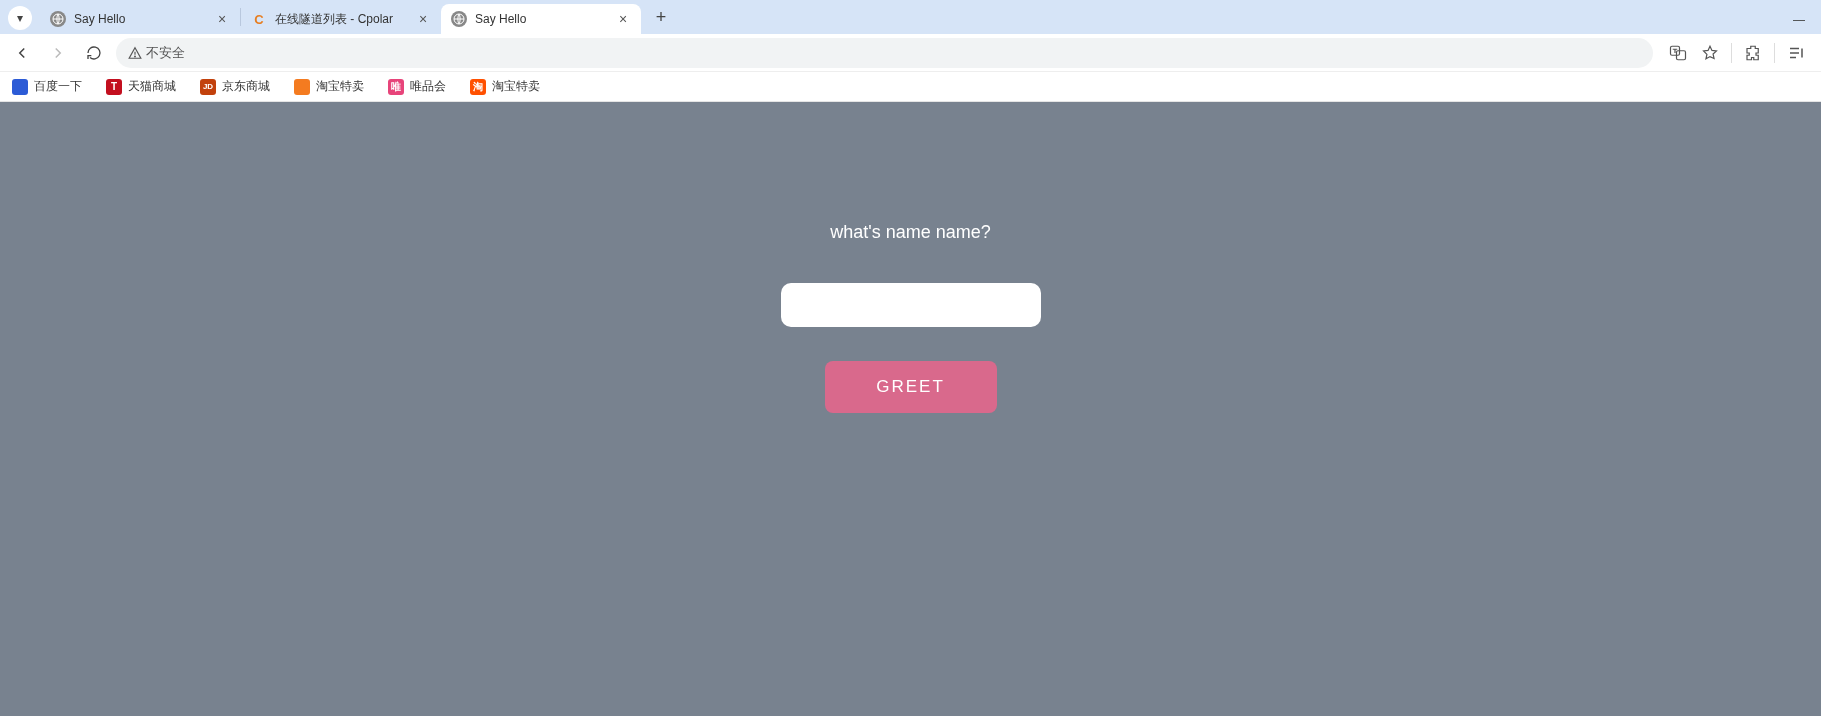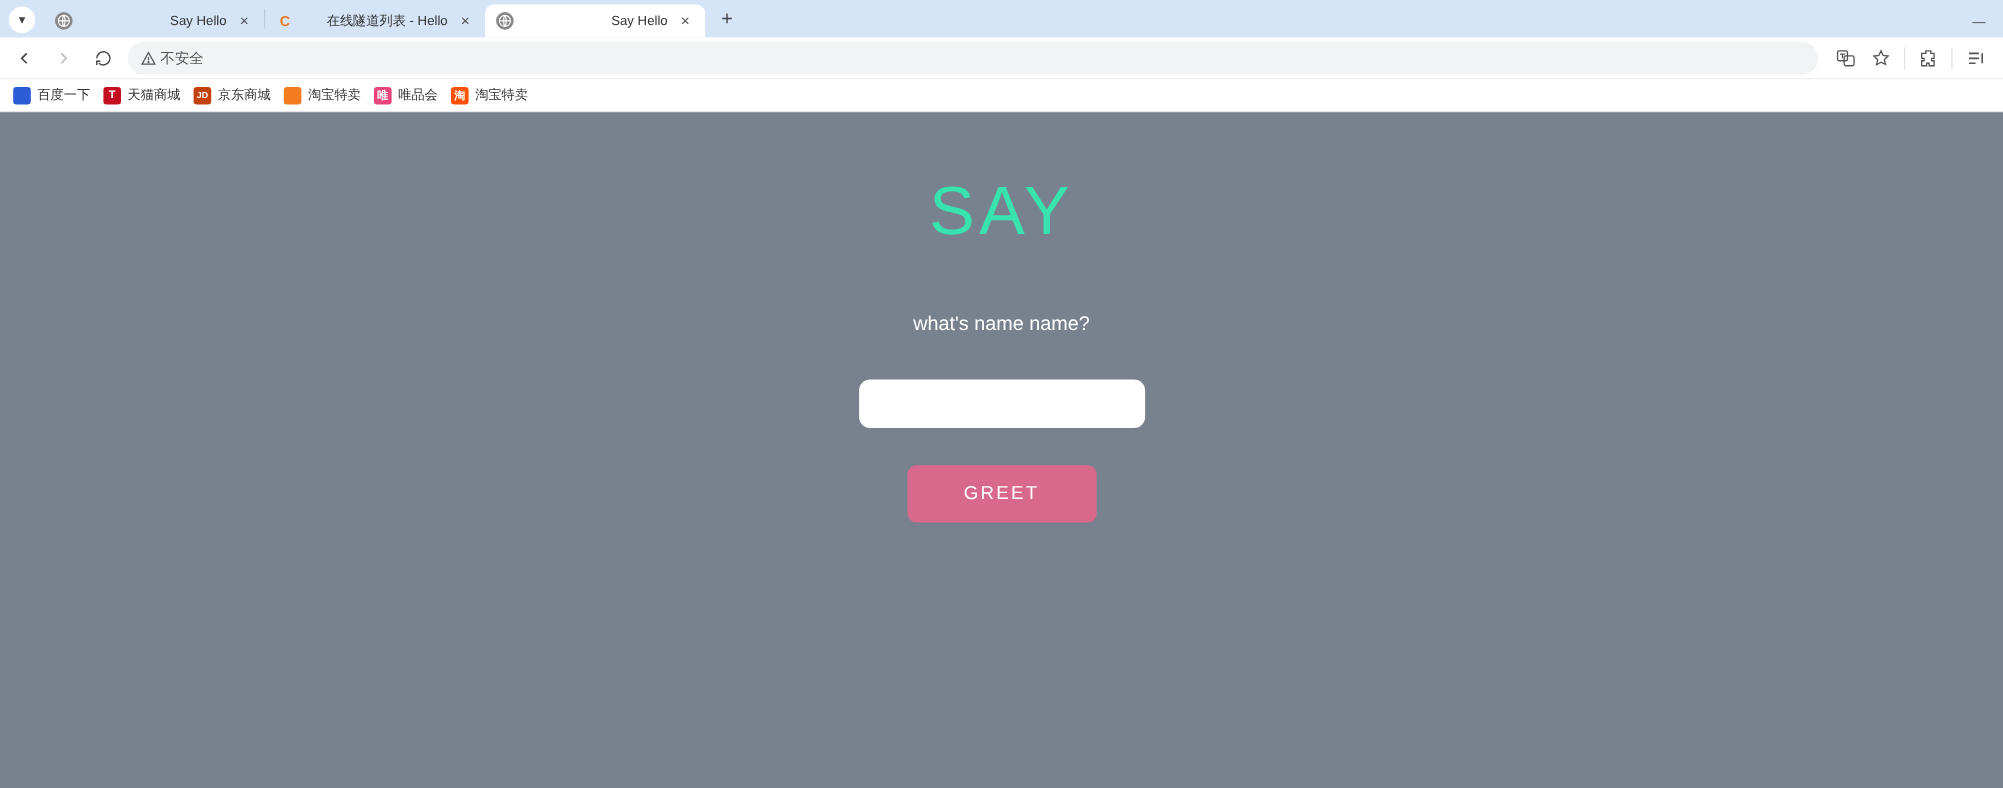--- a/index.html
+++ b/index.html
@@ -11,21 +11,20 @@
   .tab-strip .dropdown {
     width:24px; height:24px; border-radius:12px; background:#fff;
     display:flex; align-items:center; justify-content:center;
     margin:0 8px 4px 2px; cursor:pointer; font-size:12px; color:#444;
   }
   .tab {
     display:flex; align-items:center; gap:8px;
     height:30px; padding:0 10px; min-width:200px; max-width:200px;
     font-size:12px; color:#333; border-top-left-radius:8px; border-top-right-radius:8px;
     cursor:pointer;
-    text-align:right;
   }
   .tab .favicon { width:16px; height:16px; display:flex; align-items:center; justify-content:center; border-radius:2px; font-size:10px; }
   .tab .title { flex:1; white-space:nowrap; overflow:hidden; text-overflow:ellipsis; }
   .tab .close { width:16px; height:16px; display:flex; align-items:center; justify-content:center; border-radius:8px; font-size:14px; color:#555; }
   .tab.active { background:#fff; }
   .tab-divider { width:1px; height:18px; background:#b9c8de; align-self:center; }
   .newtab {
     width:28px; height:28px; margin-left:6px; display:flex; align-items:center; justify-content:center;
     font-size:18px; color:#444; cursor:pointer; align-self:center;
   }
@@ -47,21 +46,21 @@
   .omnibox {
     flex:1; height:30px; background:#f1f3f4; border-radius:16px;
     display:flex; align-items:center; padding:0 12px; gap:8px; color:#333; font-size:13px;
   }
   .omnibox .sec { display:flex; align-items:center; gap:4px; color:#555; white-space:nowrap; }
   .omnibox .url { flex:1; white-space:nowrap; overflow:hidden; text-overflow:ellipsis; color:#202124; }
   .toolbar .right-icons { display:flex; align-items:center; gap:10px; padding:0 6px; color:#555; }
   .toolbar .right-icons .ic { width:22px; height:22px; display:flex; align-items:center; justify-content:center; cursor:pointer; }
 
   .bookmarks {
-    background:#fff; height:30px; display:flex; align-items:center; gap:12px;
+    background:#fff; height:30px; display:flex; align-items:center; gap:24px;
     padding:0 12px; font-size:12px; color:#333; border-bottom:1px solid #e5e5e5;
   }
   .bookmark { display:flex; align-items:center; gap:6px; cursor:pointer; }
   .bookmark .bicon {
     width:16px; height:16px; border-radius:3px; display:flex; align-items:center; justify-content:center;
     color:#fff; font-size:10px; font-weight:bold;
   }
 
   
   .viewport {
@@ -112,21 +111,21 @@
               <path d="M2 12h20M12 2c3 3 3 17 0 20M12 2c-3 3-3 17 0 20"></path>
             </svg>
         </span>
         <span class="title">Say Hello</span>
         <span class="close">×</span>
       </div>
       <div class="tab-divider"></div>
 
       <div class="tab">
         <span class="favicon" style="color:#e67e22;font-weight:bold;font-size:13px;">C</span>
-        <span class="title">在线隧道列表 - Hello</span>
+        <span class="title">在线隧道列表 - Cpolar</span>
         <span class="close">×</span>
       </div>
 
       <div class="tab active">
         <span class="favicon" style="background:#888;border-radius:50%;">
           <svg width="12" height="12" viewBox="0 0 24 24" fill="none" stroke="#fff" stroke-width="2">
               <circle cx="12" cy="12" r="10"></circle>
               <path d="M2 12h20M12 2c3 3 3 17 0 20M12 2c-3 3-3 17 0 20"></path>
             </svg>
         </span>
@@ -221,18 +220,17 @@
         <span>唯品会</span>
       </div>
       <div class="bookmark">
         <span class="bicon" style="background:#ff5000;">淘</span>
         <span>淘宝特卖</span>
       </div>
     </div>
   </div>
 
   <div class="viewport">
-    <div class="say">SAY</div>
     <div class="prompt">what's name name?</div>
     <input class="name-input" type="text" value="" style="">
     <button class="greet-btn">GREET</button>
   </div>
 </div>
 
 </body></html>

